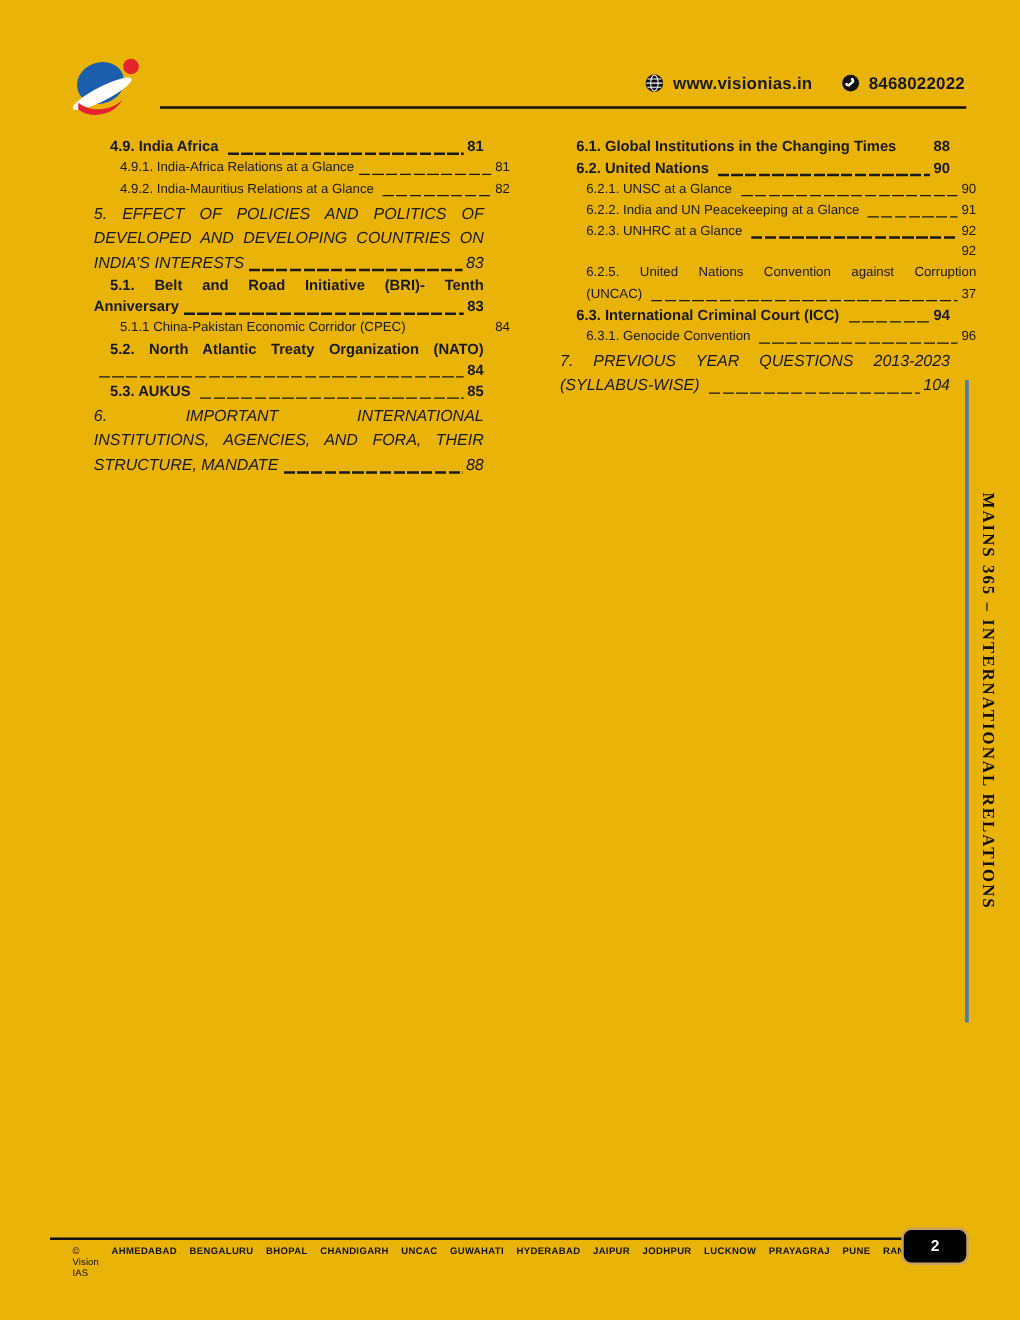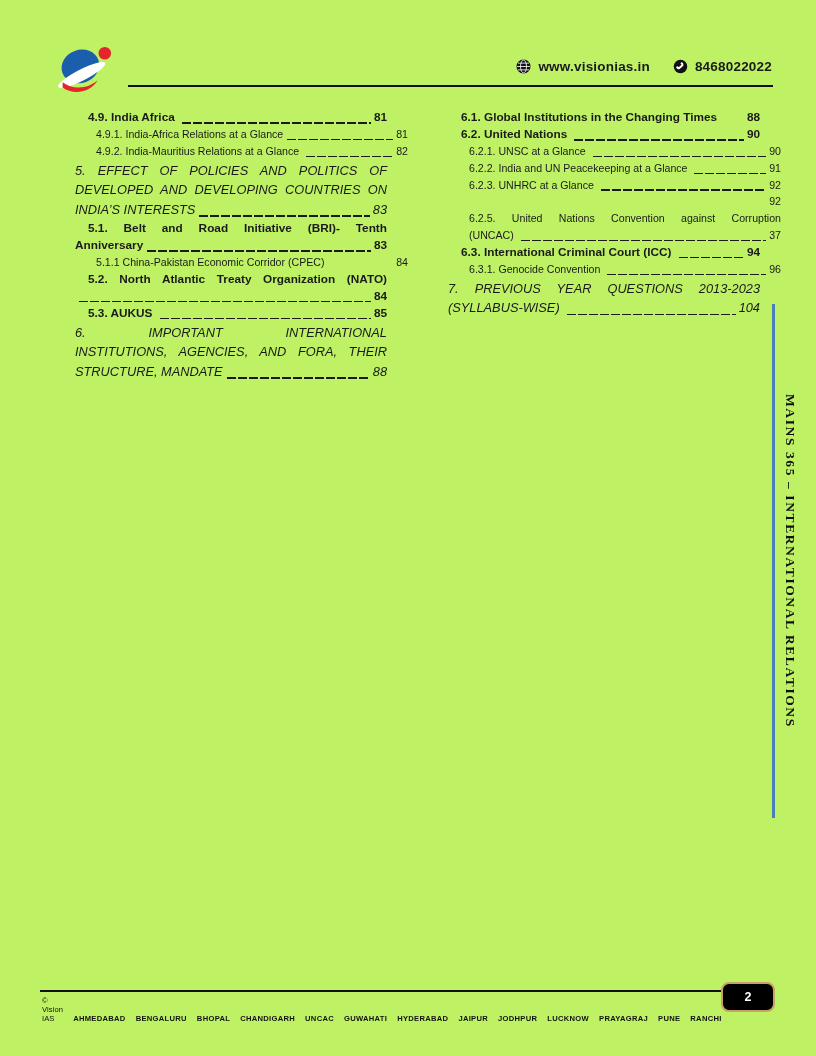--- a/index.html
+++ b/index.html
@@ -1,18 +1,18 @@
 <!DOCTYPE html>
 <html><head>
 <meta charset="utf-8">
 <style>
   html,body { margin:0; padding:0; background:#888; }
   .page {
     position:relative; width:816px; height:1056px; margin:0 auto;
-    background:#bef264; overflow:hidden;
+    background:#eab308; overflow:hidden;
     font-family:"Liberation Sans", sans-serif; color:#1a1a1a;
   }
 
   
   .logo { position:absolute; left:54px; top:44px; width:66px; height:58px; }
   .head-rule { position:absolute; left:128px; top:85px; width:645px; height:2.4px; background:#111; }
   .head-contact {
     position:absolute; top:59px; right:44px; display:flex; align-items:center; gap:9px;
     font-weight:bold; font-size:13.5px; letter-spacing:0.2px;
   }
@@ -51,22 +51,22 @@
   }
   .side-text {
     writing-mode:vertical-rl; white-space:nowrap;
     font-family:"Liberation Serif", serif; font-size:13.5px; font-weight:600;
     letter-spacing:1.6px; color:#111;
   }
 
   
   .foot-rule { position:absolute; left:40px; top:990px; width:683px; height:2.2px; background:#111; }
   .foot-text {
-    position:absolute; left:42px; top:996px; width:660px;
-    display:flex; align-items:flex-end; gap:10px;
+    position:absolute; left:58px; top:996px; width:660px;
+    display:flex; align-items:flex-start; gap:10px;
     font-size:7.6px; font-weight:bold; letter-spacing:0.3px; color:#111;
   }
   .foot-text .copy { font-weight:normal; letter-spacing:0.1px; }
   .page-box {
     position:absolute; left:721px; top:982px; width:50px; height:26px;
     background:#000; border:2.5px solid #c8a164; border-radius:8px;
     display:flex; align-items:center; justify-content:center;
     color:#fff; font-size:12.5px; font-weight:bold;
   }
 </style>

